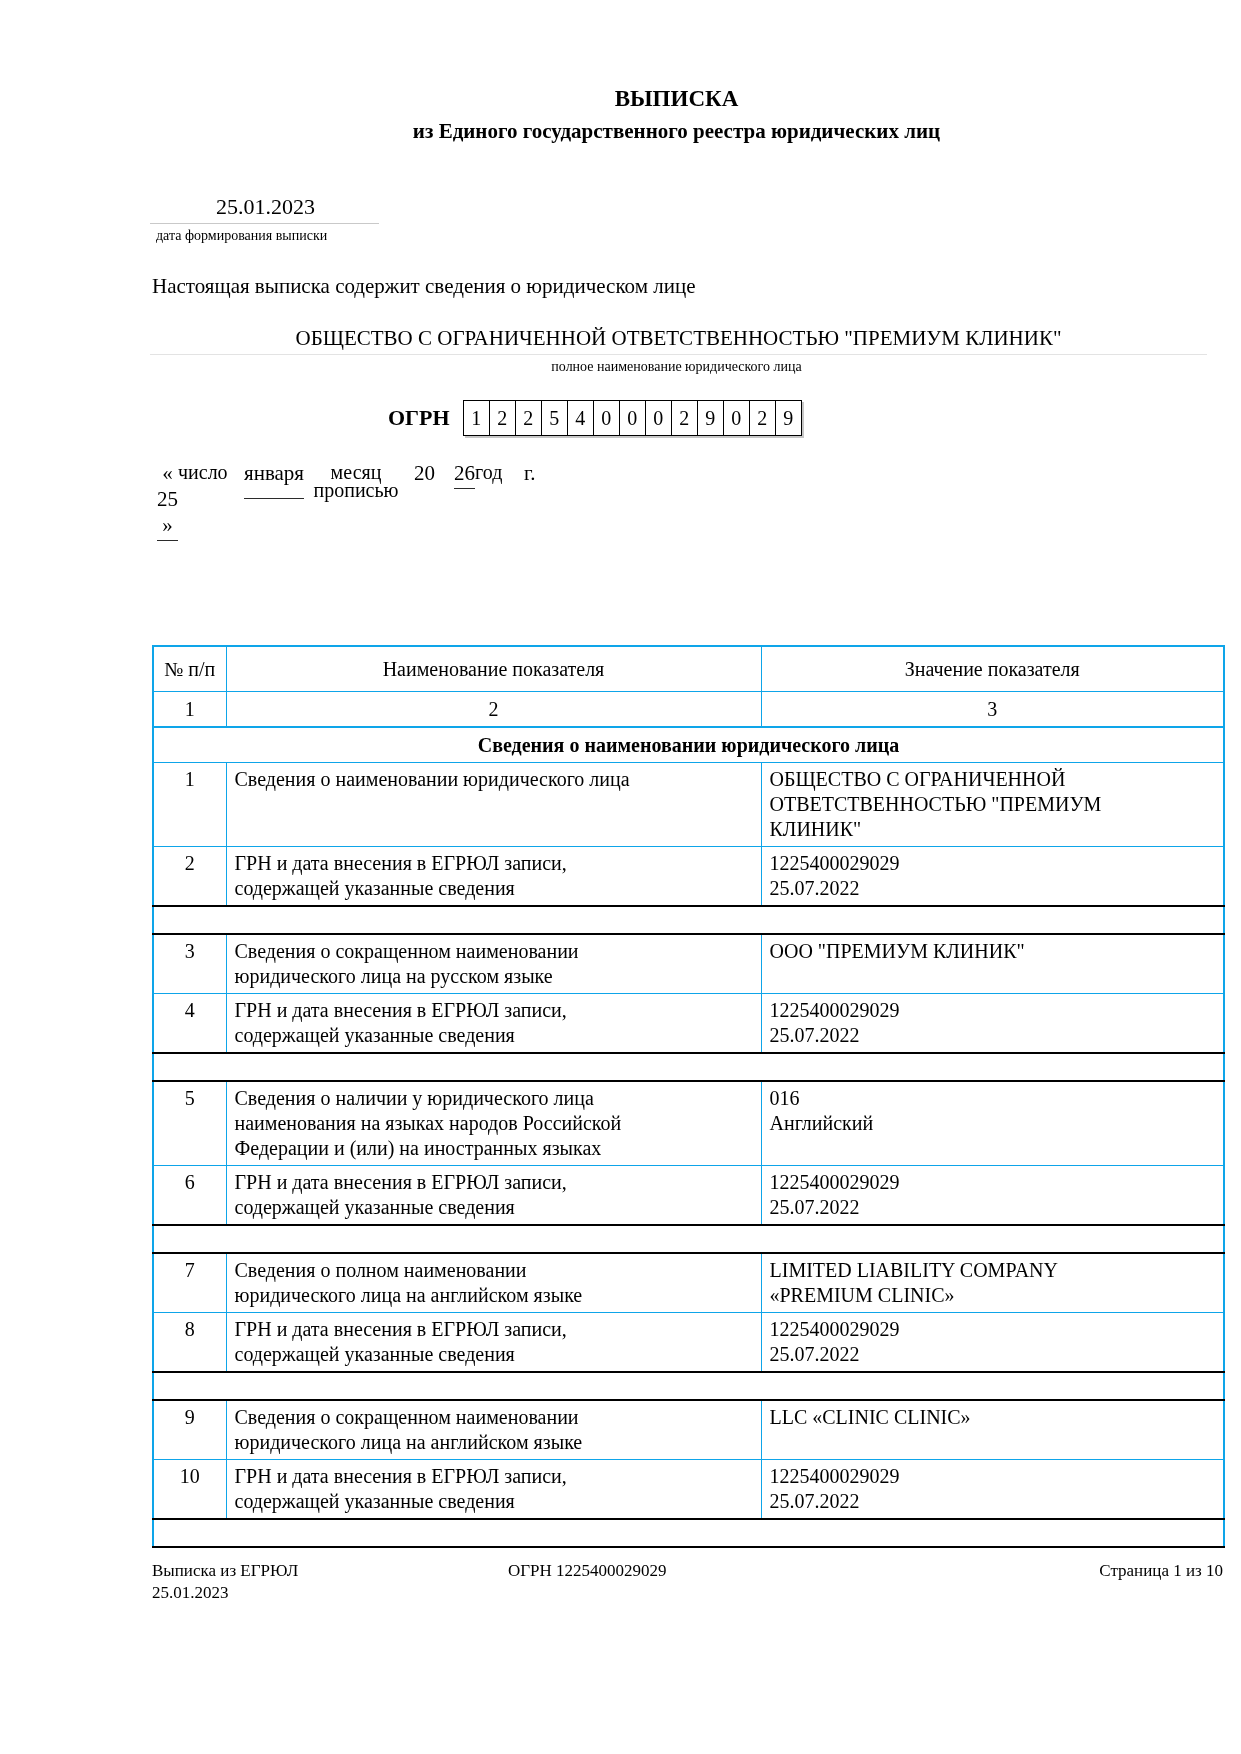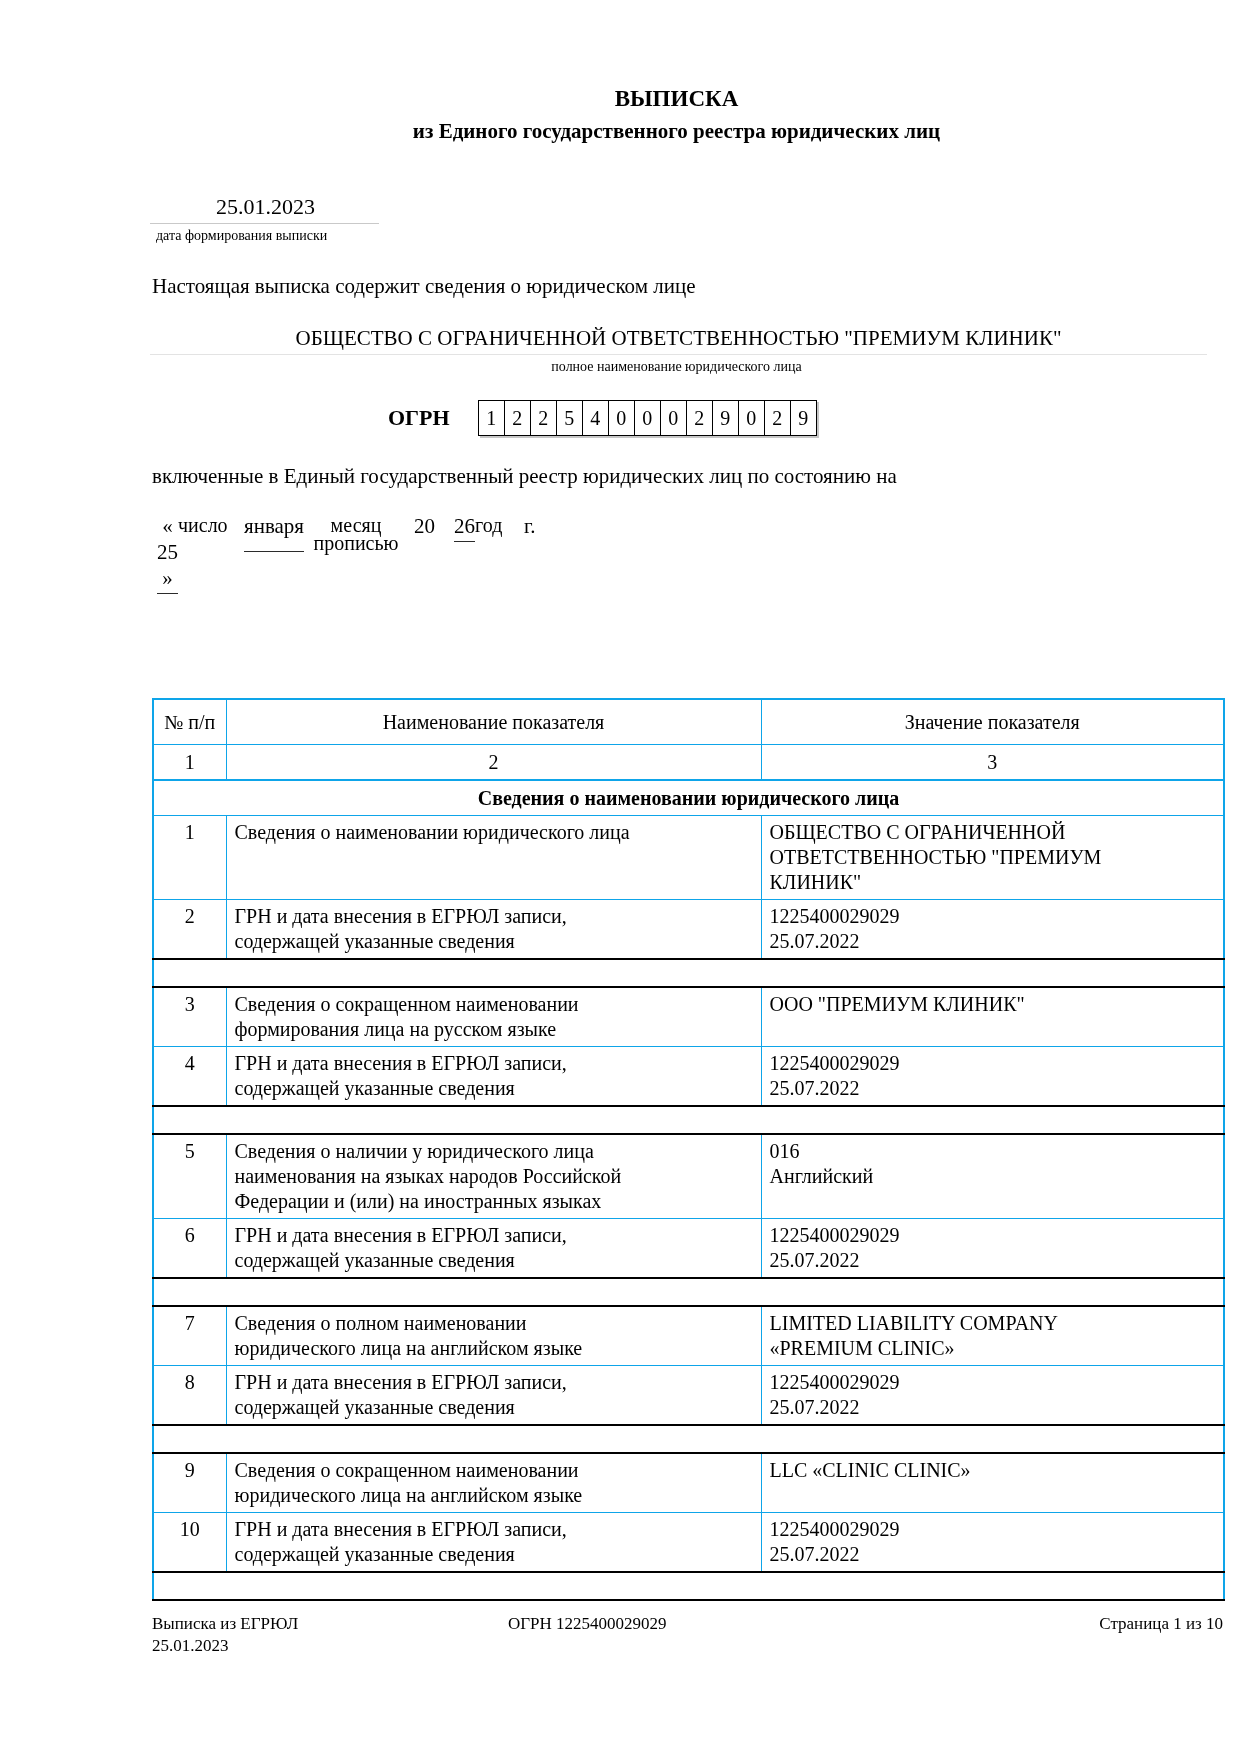--- a/index.html
+++ b/index.html
@@ -27,21 +27,21 @@
 
   
   .intro { margin-top: 29px; font-size: 21px; line-height: 26px; }
 
   
   .company-wrap { margin-top: 27px; border-bottom: 1px solid #e3e3e3; padding-bottom: 3px; margin-left: -2px; margin-right: -6px; }
   .company-name { text-align: center; font-size: 21px; line-height: 25px; }
   .company-label { text-align: center; font-size: 14px; line-height: 17px; margin-top: 3px; }
 
   
-  .ogrn-row { margin-top: 25px; display: flex; align-items: center; margin-left: 236px; gap: 15px; }
+  .ogrn-row { margin-top: 25px; display: flex; align-items: center; margin-left: 236px; }
   .ogrn-label { font-weight: bold; font-size: 22px; margin-right: 13px; }
   .ogrn-boxes { display: flex; border: 1px solid #000; box-shadow: 2px 2px 0 rgba(0,0,0,0.22); background: #fff; }
   .ogrn-boxes > div {
     width: 25px; height: 34px; border-left: 1px solid #000;
     display: flex; align-items: center; justify-content: center;
     font-size: 20px;
   }
   .ogrn-boxes > div:first-child { border-left: none; }
 
   
@@ -118,21 +118,20 @@
         <div>0</div>
         <div>0</div>
         <div>2</div>
         <div>9</div>
         <div>0</div>
         <div>2</div>
         <div>9</div>
       </div>
   </div>
 
-  <div class="included">включенные в Единый государственный реестр юридических лиц по состоянию на</div>
 
   <div class="asof">
     <div class="asof-field asof-underlined f-day">
       <div class="asof-value">« 25 »</div>
       <div class="asof-sub">число</div>
     </div>
     <div class="asof-field asof-underlined f-month">
       <div class="asof-value">января</div>
       <div class="asof-sub">месяц прописью</div>
     </div>
@@ -190,21 +189,21 @@
           </td>
       </tr>
       <tr class="spacer">
           <td colspan="3"></td>
         </tr>
 
       <tr>
         <td class="cell-num">3</td>
         <td class="cell-label">
             <div>Сведения о сокращенном наименовании</div>
-            <div>формирования лица на русском языке</div>
+            <div>юридического лица на русском языке</div>
           </td>
         <td class="cell-value">
             <div>ООО "ПРЕМИУМ КЛИНИК"</div>
           </td>
       </tr>
       <tr>
         <td class="cell-num">4</td>
         <td class="cell-label">
             <div>ГРН и дата внесения в ЕГРЮЛ записи,</div>
             <div>содержащей указанные сведения</div>

